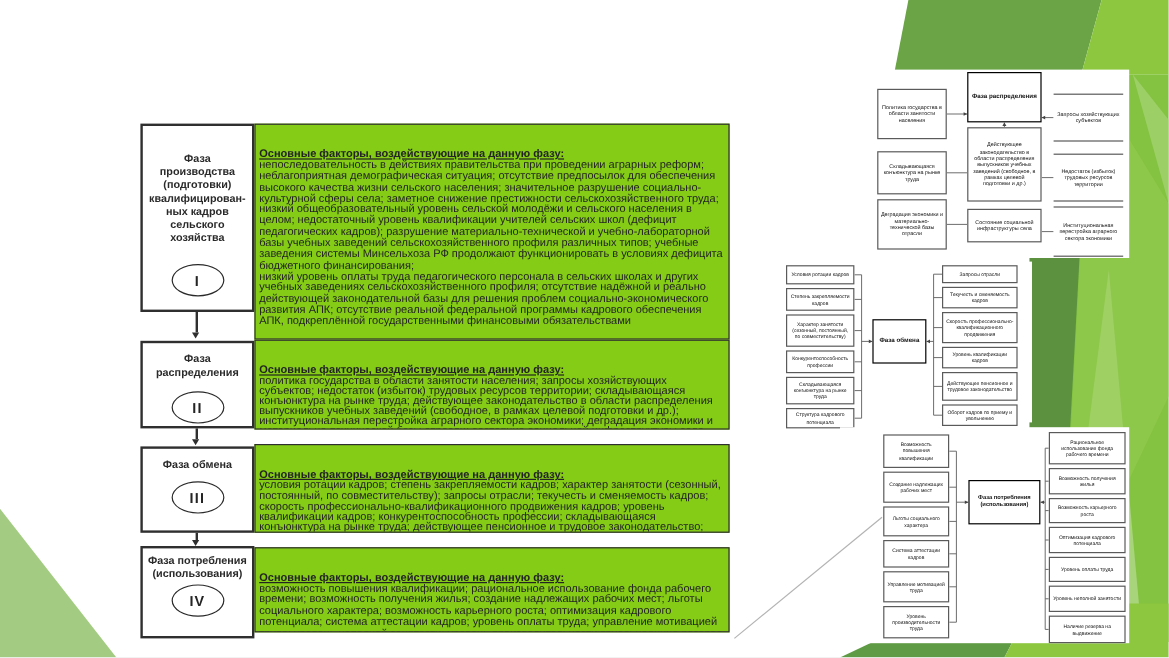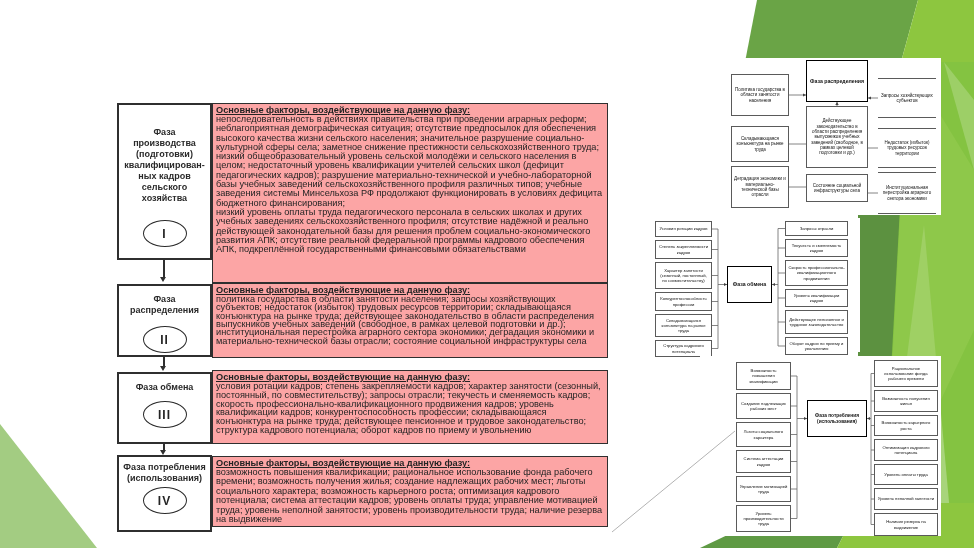--- a/index.html
+++ b/index.html
@@ -8,22 +8,22 @@
   .bg{position:absolute;left:0;top:0;z-index:0;}
   .overlay{position:absolute;left:0;top:0;z-index:3;pointer-events:none;}
 
   
   .phase-box{position:absolute;z-index:1;box-sizing:border-box;border:2px solid #2f2f2f;background:#fff;
              display:flex;flex-direction:column;align-items:center;text-align:center;}
   .phase-label{font-weight:bold;font-size:9px;line-height:11px;color:#2a2a2a;padding:0 2px;}
   .oval{box-sizing:border-box;border:1.6px solid #2a2a2a;border-radius:50%;width:44px;height:27px;
         display:flex;align-items:center;justify-content:center;flex:none;}
   .numeral{font-weight:bold;font-size:12px;letter-spacing:1px;}
-  .factor-box{position:absolute;z-index:1;box-sizing:border-box;border:1.5px solid #2f2f2f;background:#fca5a5;
-              padding:1px 3px;overflow:hidden;}
+  .factor-box{position:absolute;z-index:1;box-sizing:border-box;border:1.5px solid #2f2f2f;background:#84cc16;
+              padding:19px 3px;overflow:hidden;}
   .factor-head{font-size:9.2px;font-weight:bold;text-decoration:underline;line-height:10px;}
   .factor-body{font-size:9.2px;white-space:pre-line;}
   .lh-a{line-height:9.3px}.lh-b{line-height:8.35px}.lh-c{line-height:8.8px}.lh-d{line-height:9.4px}
   .down-arrow{position:absolute;z-index:1;width:1.5px;background:#2f2f2f;}
   .down-arrow:after{content:"";position:absolute;bottom:-5px;left:-3px;border-left:3.7px solid transparent;
                     border-right:3.7px solid transparent;border-top:5.5px solid #2f2f2f;}
 
   
   .panel{position:absolute;background:#ffffff;z-index:2;}
   .conn{position:absolute;left:0;top:0;}

